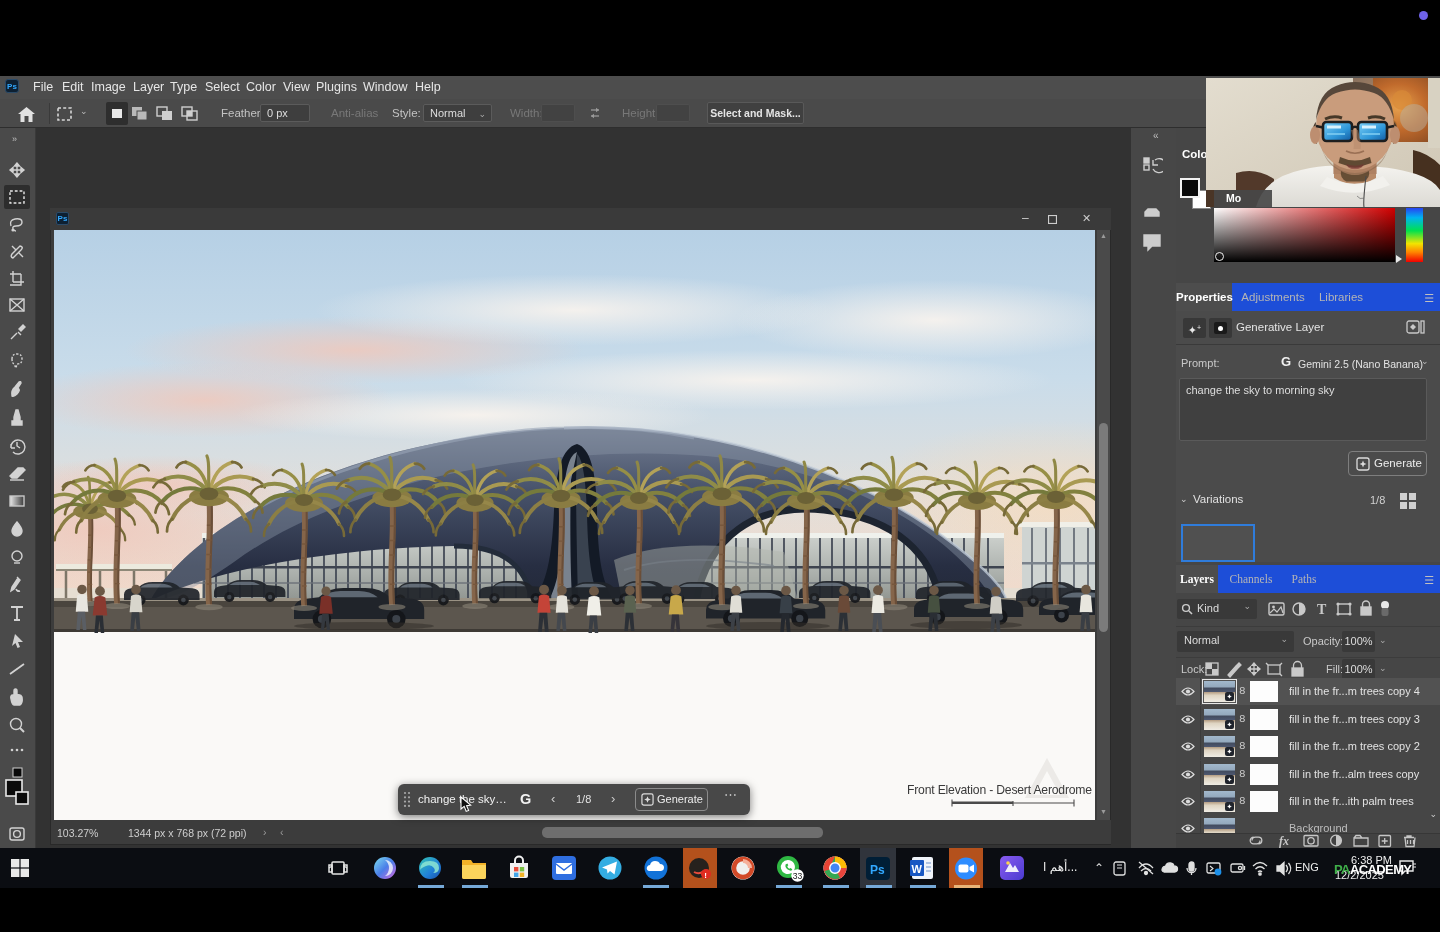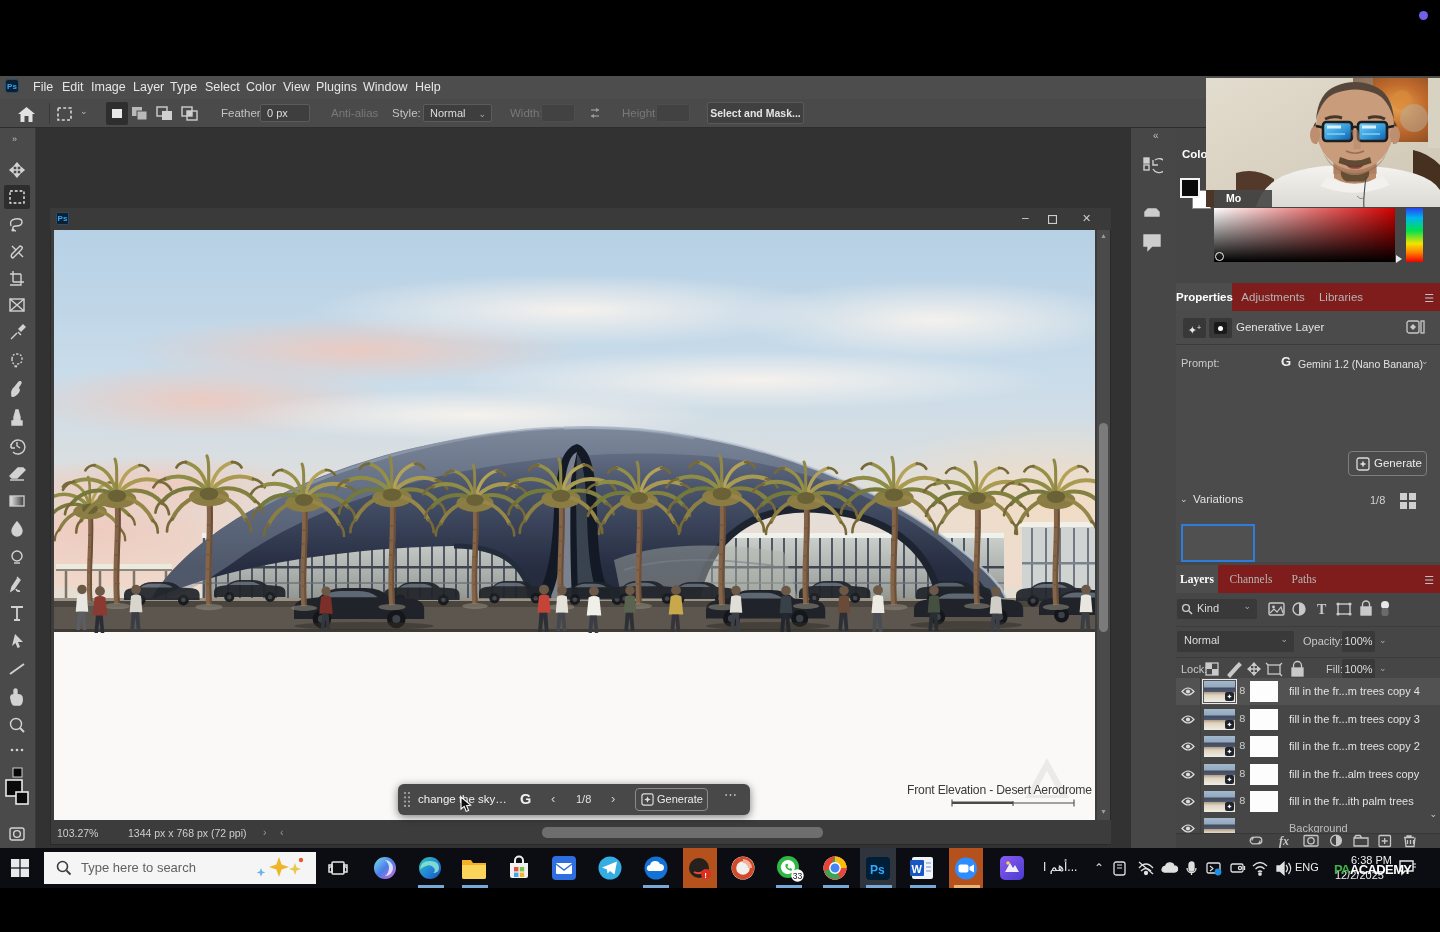--- a/index.html
+++ b/index.html
@@ -24,21 +24,21 @@
   #doctitle .t { position:absolute; left:23px; top:5px; color:#e8e8e8; font-size:10.5px; font-weight:bold; }
   #docimg { left:54px; top:230px; width:1041px; height:590px; overflow:hidden; }
   #vsb { left:1097px; top:230px; width:13px; height:590px; background:#4a4a4a; }
   #vsb .th { position:absolute; left:2px; top:193px; width:9px; height:209px; background:#7b7b7b; border-radius:5px; }
   #docstatus { left:51px; top:820px; width:1060px; height:24px; background:#3c3c3c; color:#cecece; font-size:10.5px; }
   #hsb { position:absolute; left:491px; top:7px; width:281px; height:11px; background:#6e6e6e; border-radius:5px; }
   
   #dock { left:1130px; top:128px; width:46px; height:720px; background:#474747; border-left:1px solid #323232; }
   
   #panels { left:1176px; top:128px; width:264px; height:720px; background:#464646; }
-  .tabrow { position:absolute; left:0; width:264px; height:28px; background:#7f1d1d; }
+  .tabrow { position:absolute; left:0; width:264px; height:28px; background:#1d4ed8; }
   .tab { position:absolute; top:0; height:28px; color:#b5b5b5; font-size:11.5px; line-height:28px; text-align:center; }
   .tab.sel { background:#4d4d4d; color:#fff; font-weight:bold; }
   .pmenu { position:absolute; right:6px; color:#c0c0c0; font-size:11px; }
   
   #taskbar { left:0; top:848px; width:1440px; height:40px; background:#0b0d12; }
   #blackbottom { left:0; top:888px; width:1440px; height:44px; background:#000; }
   .tbtxt { position:absolute; color:#eee; font-size:11px; }
   
   #ctxbar { left:398px; top:784px; width:352px; height:31px; background:#484848; border-radius:6px; box-shadow:0 2px 8px rgba(0,0,0,.5); }
 </style>
@@ -464,22 +464,23 @@
         </div>
       <span style="position:absolute;left:60px;top:10px;color:#e4e4e4;font-size:11.5px;">Generative Layer</span>
       <svg style="position:absolute;left:230px;top:8px;" width="20" height="16" viewBox="0 0 20 16">
           <rect x="1" y="2" width="12" height="12" rx="2" fill="none" stroke="#c8c8c8" stroke-width="1.3"></rect>
           <rect x="15" y="2" width="3" height="12" fill="none" stroke="#c8c8c8" stroke-width="1.3"></rect>
           <path d="M4 8 l3-3 3 3 -3 3z" fill="#c8c8c8"></path>
         </svg>
       <div style="position:absolute;left:0;top:33px;width:264px;height:1px;background:#3a3a3a;"></div>
       <span style="position:absolute;left:5px;top:46px;color:#c9c9c9;font-size:11px;">Prompt:</span>
       <span style="position:absolute;left:105px;top:43px;color:#f0f0f0;font-size:13px;font-weight:bold;">G</span>
-      <span style="position:absolute;left:122px;top:47px;color:#e2e2e2;font-size:10.5px;">Gemini 1.2 (Nano Banana)</span>
+      <span style="position:absolute;left:122px;top:47px;color:#e2e2e2;font-size:10.5px;">Gemini 2.5 (Nano Banana)</span>
       <span style="position:absolute;left:245px;top:45px;color:#bbb;font-size:9px;">⌄</span>
+      <div style="position:absolute;left:3px;top:67px;width:248px;height:63px;background:#404040;border:1px solid #5a5a5a;border-radius:2px;color:#dedede;font-size:11px;padding:5px 6px;">change the sky to morning sky</div>
       <div style="position:absolute;left:172px;top:140px;width:79px;height:25px;border:1px solid #7e7e7e;border-radius:4px;color:#ececec;font-size:11.5px;">
         <svg style="position:absolute;left:7px;top:5px;" width="14" height="14" viewBox="0 0 14 14">
             <rect x="1" y="1" width="12" height="12" rx="2" fill="none" stroke="#dcdcdc" stroke-width="1.3"></rect>
             <path d="M7 3.5 l1 2.5 2.5 1 -2.5 1 -1 2.5 -1-2.5 -2.5-1 2.5-1z" fill="#dcdcdc"></path>
           </svg>
         <span style="position:absolute;left:25px;top:5px;">Generate</span>
       </div>
       <span style="position:absolute;left:4px;top:183px;color:#cfcfcf;font-size:9px;">⌄</span>
       <span style="position:absolute;left:17px;top:182px;color:#e0e0e0;font-size:11.5px;">Variations</span>
       <span style="position:absolute;left:194px;top:183px;color:#d0d0d0;font-size:11px;">1/8</span>
@@ -752,33 +753,20 @@
   </div>
   <div class="abs" id="taskbar">
     <svg style="position:absolute;left:11px;top:11px;" width="18" height="18" viewBox="0 0 18 18">
         <g fill="#e8e8e8">
           <rect x="0" y="0" width="8.4" height="8.4"></rect>
           <rect x="9.6" y="0" width="8.4" height="8.4"></rect>
           <rect x="0" y="9.6" width="8.4" height="8.4"></rect>
           <rect x="9.6" y="9.6" width="8.4" height="8.4"></rect>
         </g>
       </svg>
-    <div style="position:absolute;left:44px;top:4px;width:272px;height:32px;background:#f5f5f5;">
-      <svg style="position:absolute;left:12px;top:8px;" width="16" height="16" viewBox="0 0 16 16">
-          <circle cx="6.5" cy="6.5" r="5" fill="none" stroke="#3b3b3b" stroke-width="1.6"></circle>
-          <path d="M10.5 10.5 l4 4" stroke="#3b3b3b" stroke-width="1.8"></path>
-        </svg>
-      <span style="position:absolute;left:37px;top:8px;color:#616161;font-size:13px;">Type here to search</span>
-      <svg style="position:absolute;left:205px;top:3px;" width="70" height="26" viewBox="0 0 70 26">
-        <path d="M30 2 l2.6 7.4 L40 12 l-7.4 2.6 L30 22 l-2.6-7.4 L20 12 l7.4-2.6z" fill="#f0b428"></path>
-        <path d="M46 8 l1.6 4.4 4.4 1.6 -4.4 1.6 -1.6 4.4 -1.6-4.4 -4.4-1.6 4.4-1.6z" fill="#e8c84a"></path>
-        <path d="M12 13 l1.2 3.2 3.2 1.2 -3.2 1.2 -1.2 3.2 -1.2-3.2 -3.2-1.2 3.2-1.2z" fill="#6ab4e8"></path>
-        <circle cx="52" cy="5" r="2.2" fill="#e85a2a"></circle>
-      </svg>
-    </div>
     <svg style="position:absolute;left:328px;top:10px;" width="20" height="20" viewBox="0 0 20 20">
         <g fill="none" stroke="#e4e4e4" stroke-width="1.5">
           <rect x="4" y="4" width="12" height="12" rx="1"></rect>
           <path d="M4 8 l-3 2 M16 8 l3 2" stroke-width="1.2"></path>
           <rect x="1" y="7" width="3" height="7"></rect>
           <rect x="16" y="7" width="3" height="7"></rect>
         </g>
       </svg>
     <div style="position:absolute;left:683px;top:0;width:34px;height:40px;background:#b4511c;"></div>
     <div style="position:absolute;left:949px;top:0;width:34px;height:40px;background:#b4511c;"></div>

